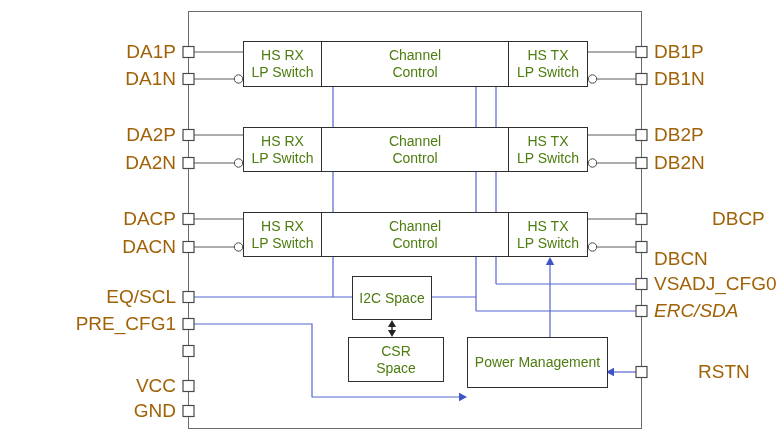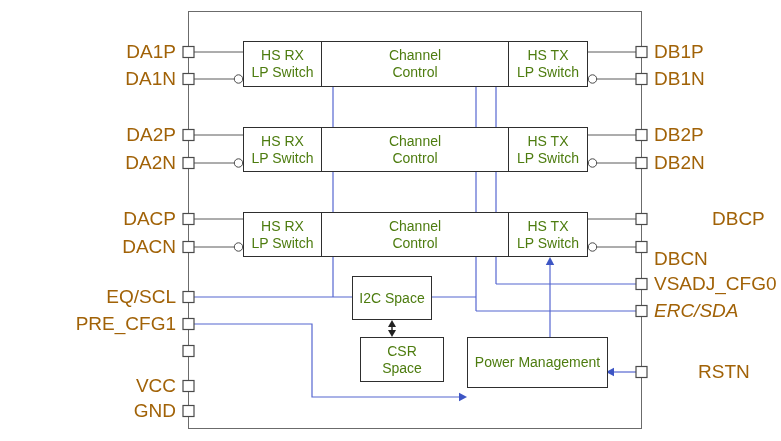--- a/index.html
+++ b/index.html
@@ -171,21 +171,21 @@
     <span>Control</span>
   </div>
   <div class="block" style="left:508px; top:212px; width:80px; height:45px;">
     <span>HS TX</span>
     <span>LP Switch</span>
   </div>
 
   <div class="block" style="left:352px; top:276px; width:80px; height:44px;">
     <span>I2C Space</span>
   </div>
-  <div class="block" style="left:360px; top:337px; width:84px; height:45px;">
+  <div class="block" style="left:348px; top:337px; width:96px; height:45px;">
     <span>CSR</span>
     <span>Space</span>
   </div>
   <div class="block" style="left:467px; top:337px; width:141px; height:51px;">
     <span>Power Management</span>
   </div>
 
   <div class="pin-label left" style="right:605px; top:42px;">DA1P</div>
   <div class="pin-label left" style="right:605px; top:69px;">DA1N</div>
   <div class="pin-label left" style="right:605px; top:125px;">DA2P</div>

